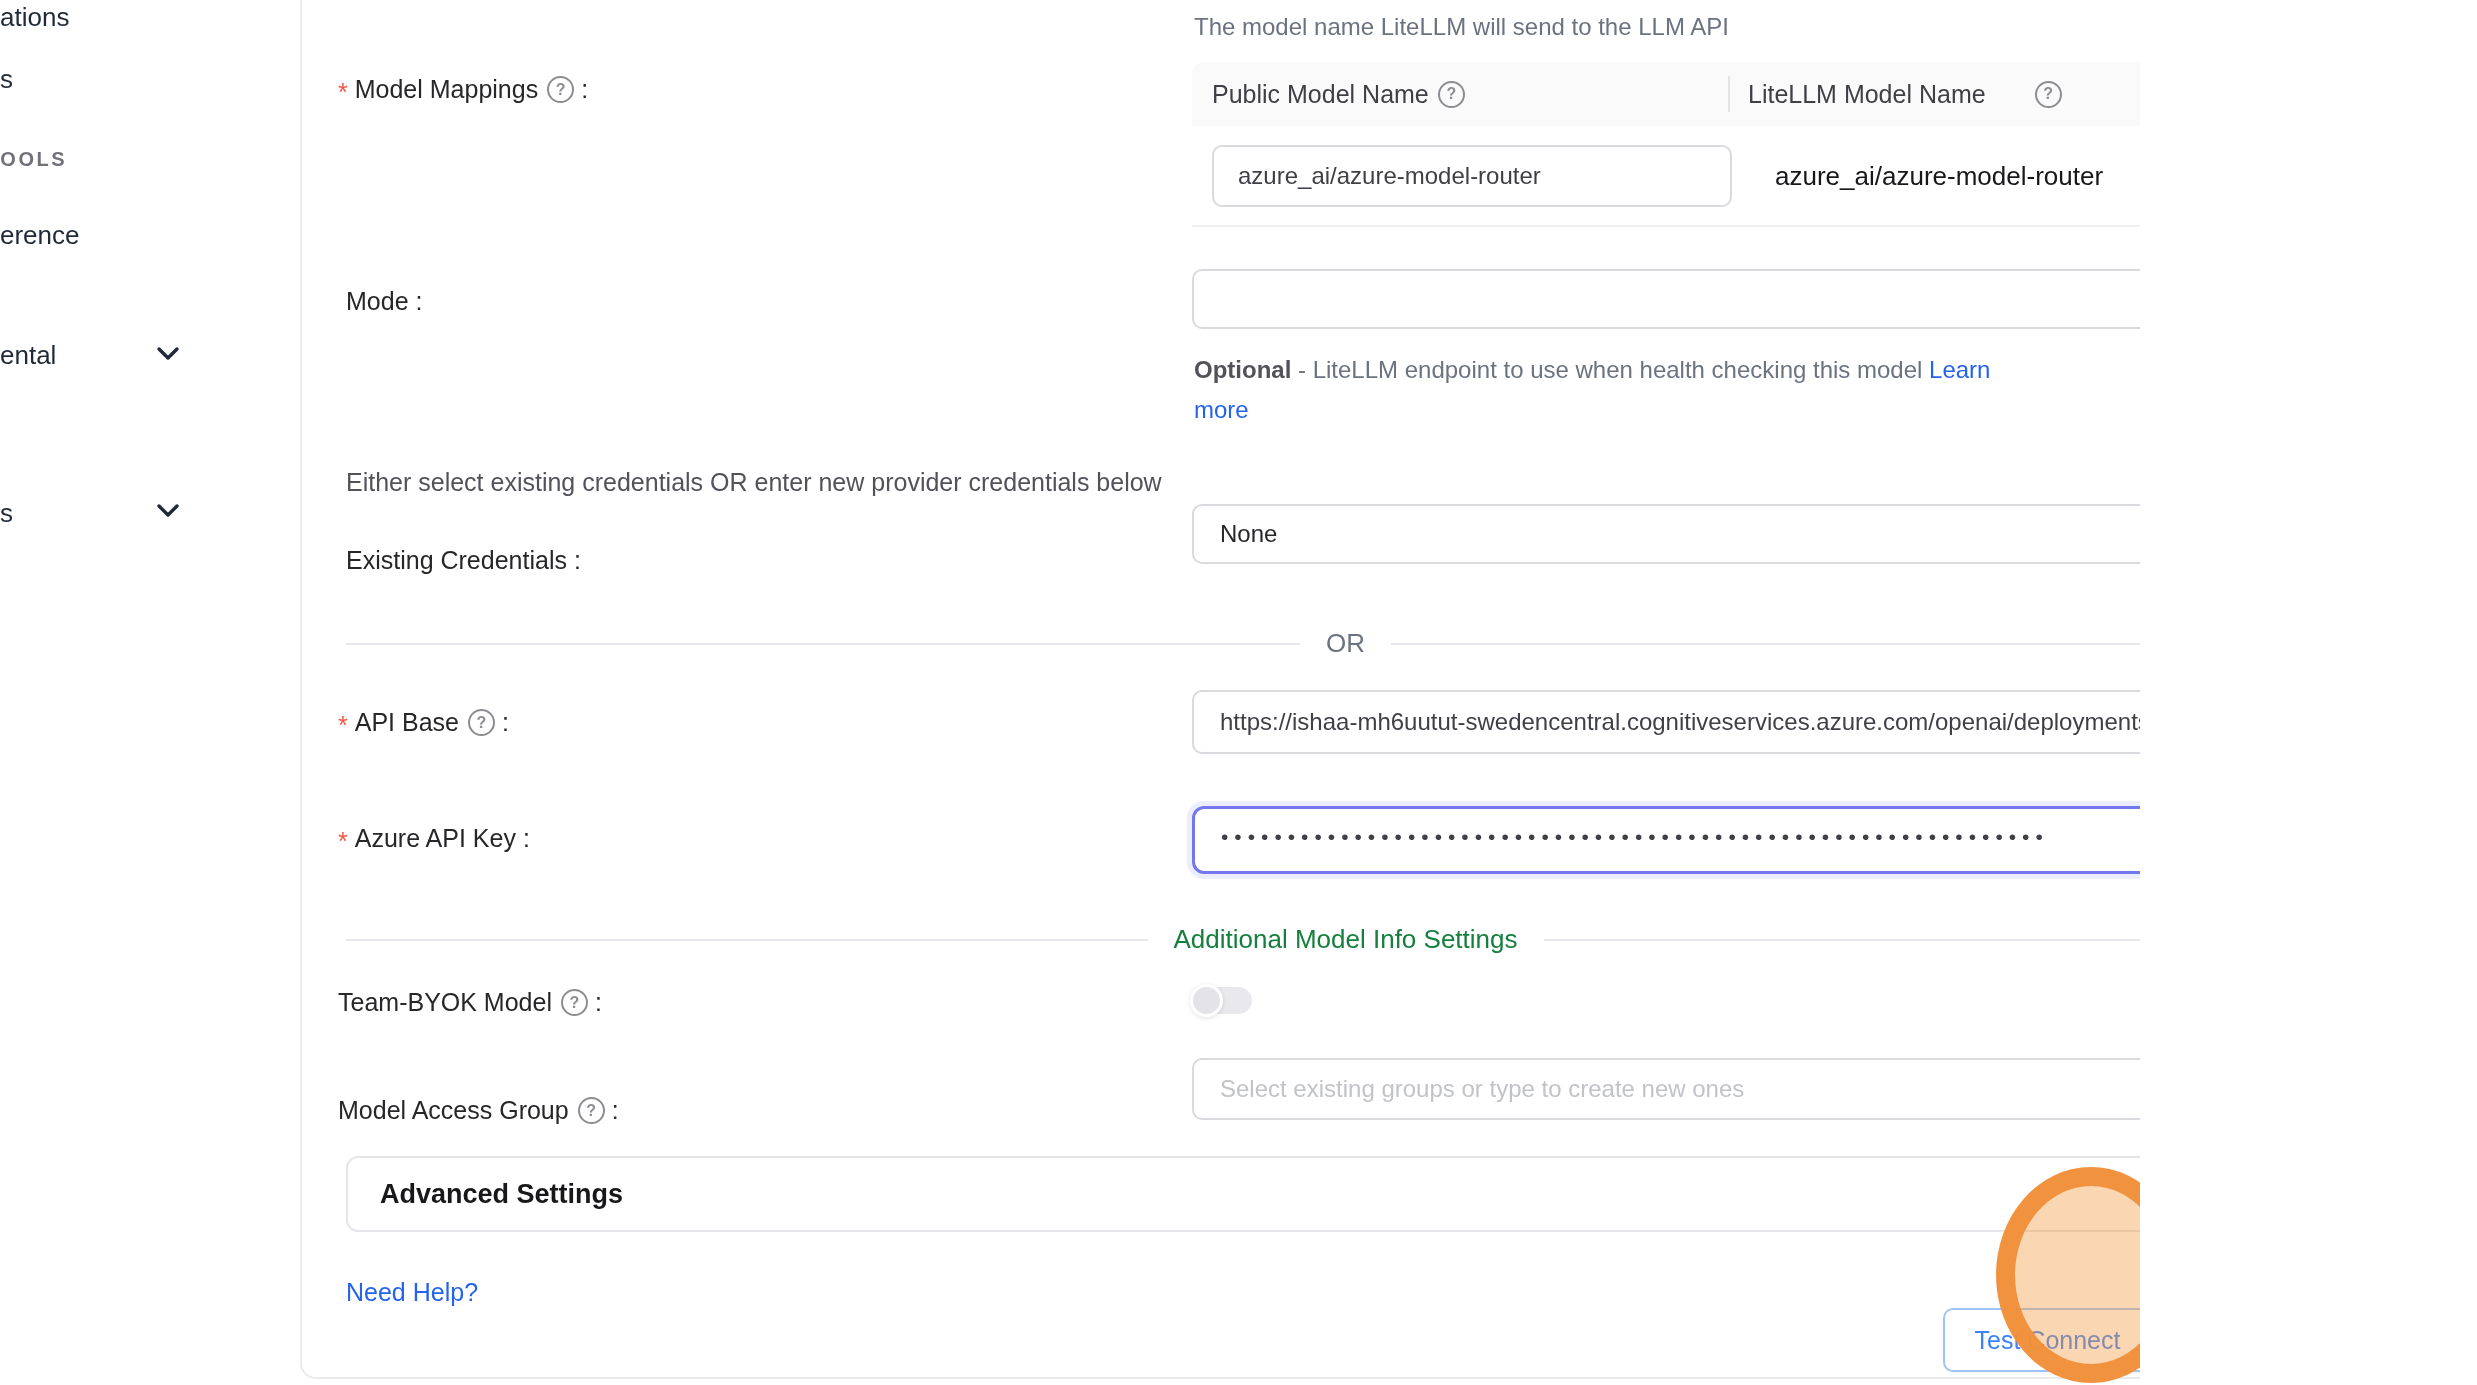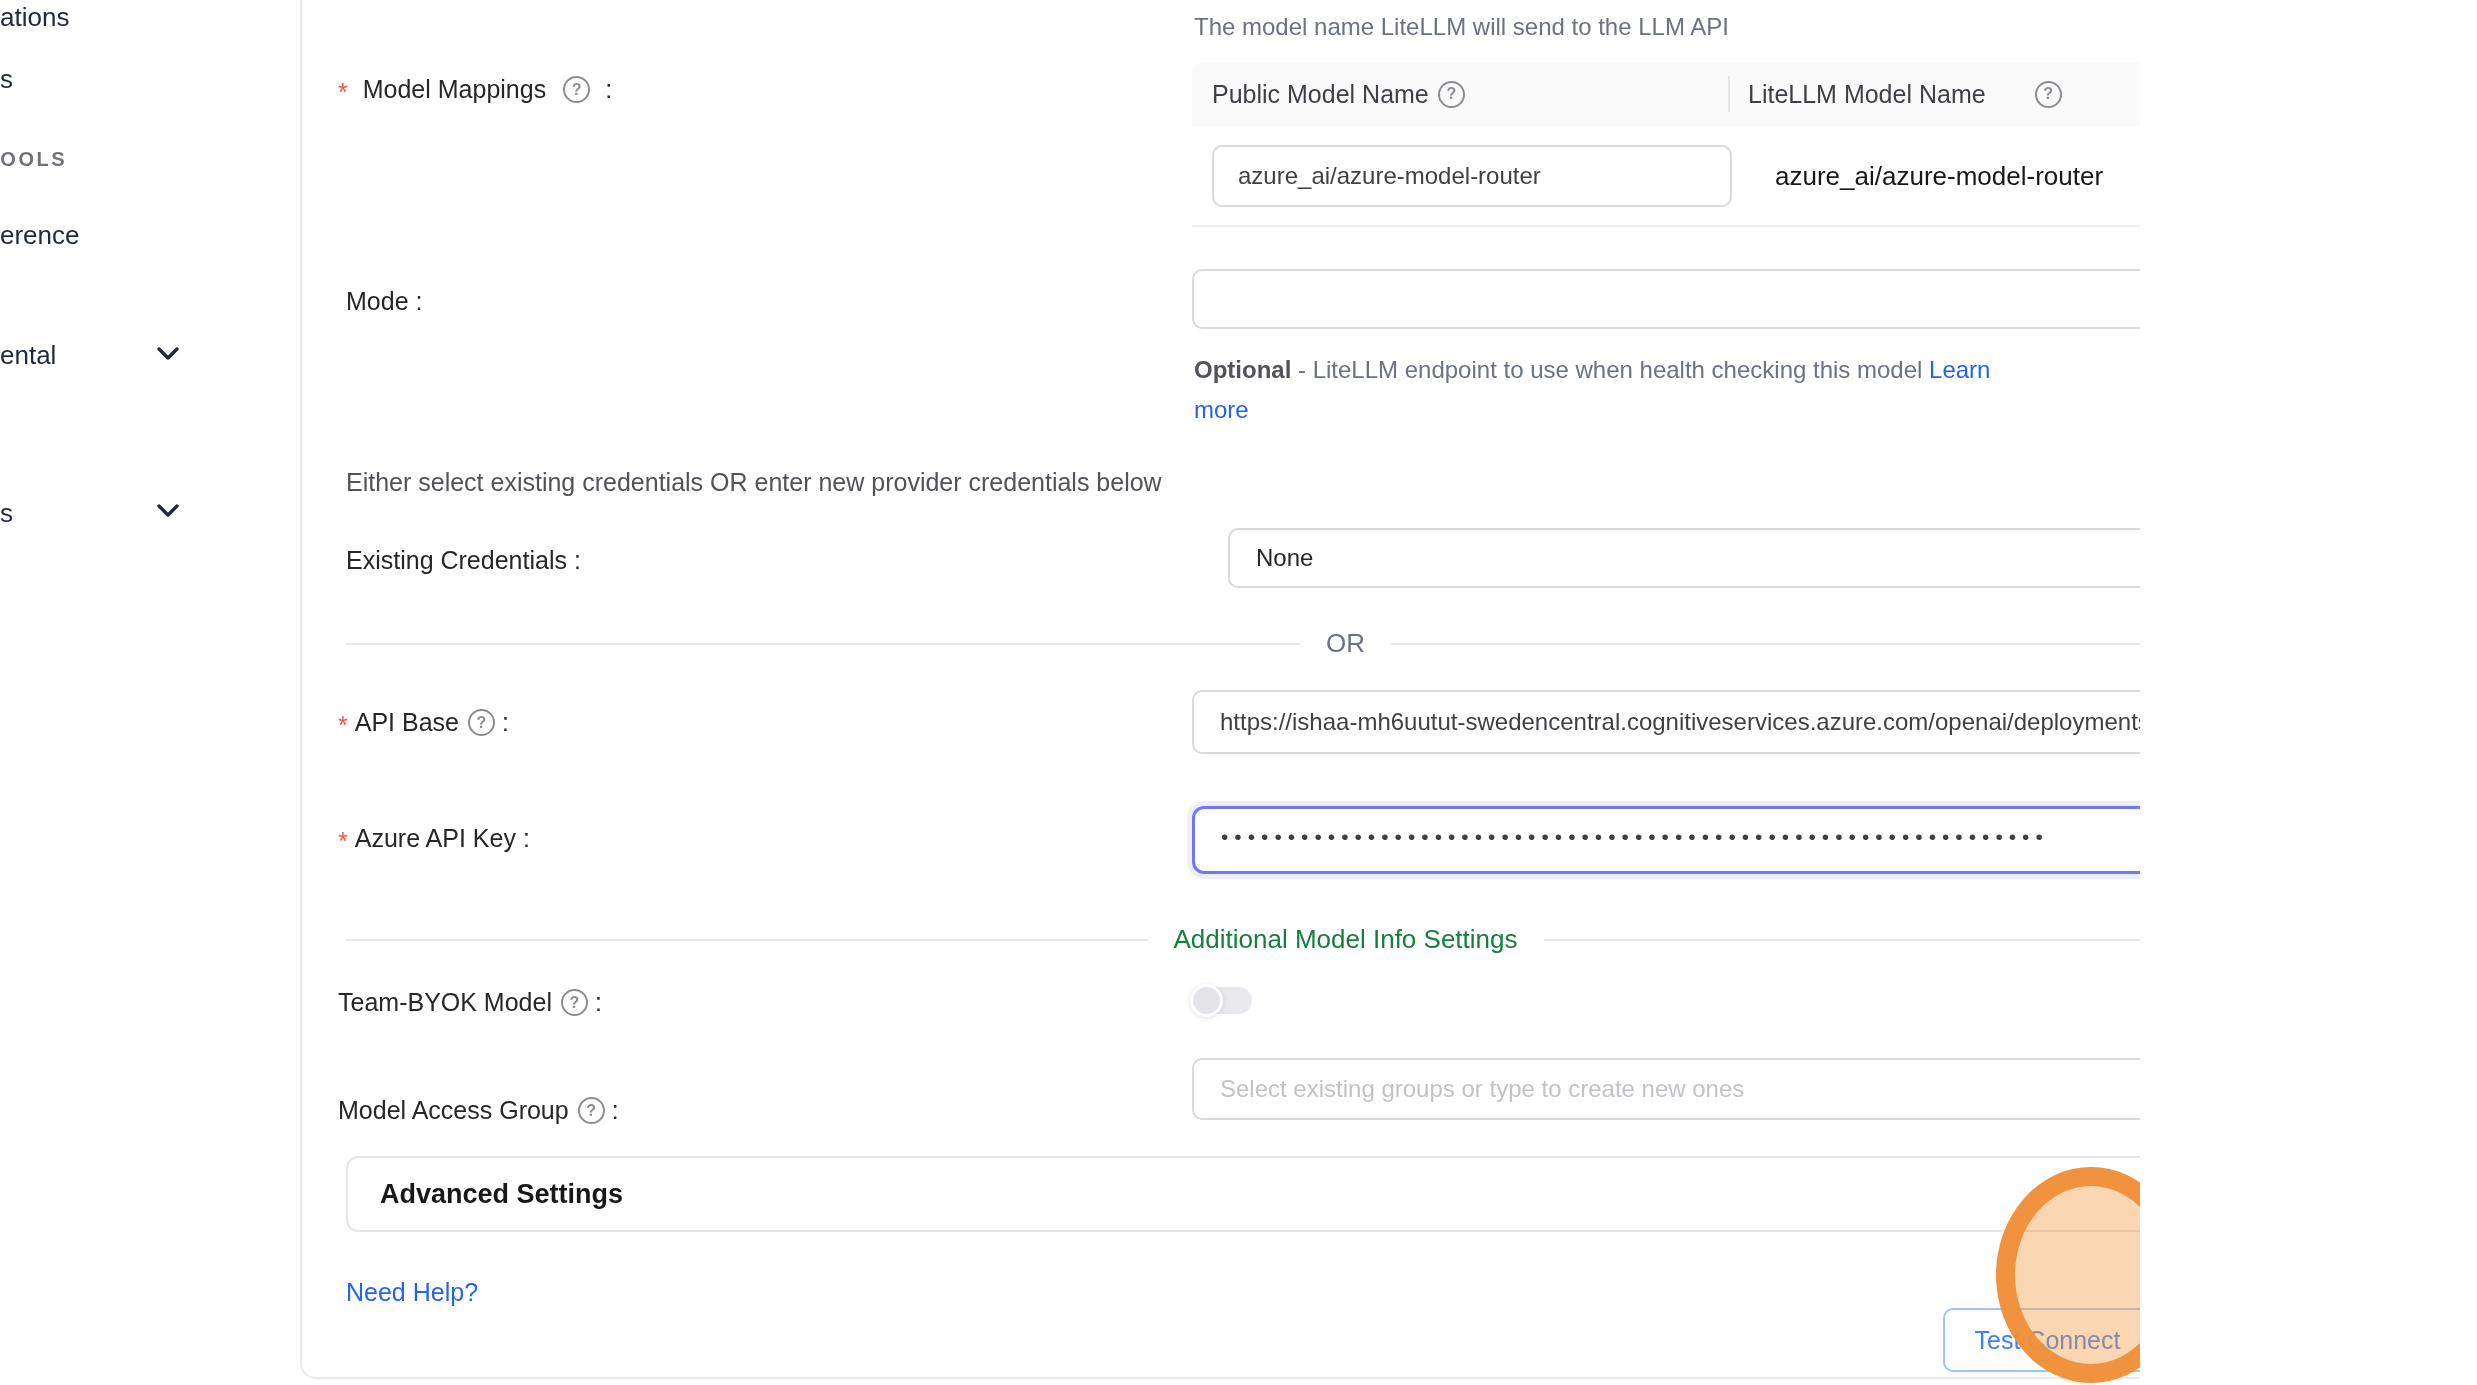--- a/index.html
+++ b/index.html
@@ -142,21 +142,21 @@
         <polyline points="3,3 12,12 21,3" fill="none" stroke="#1f2937" stroke-width="3.4" stroke-linecap="round" stroke-linejoin="round"></polyline>
       </svg>
     <div class="abs side-item" style="top:498px;">s</div>
     <svg class="abs side-chevron" style="top:503px;" viewBox="0 0 24 16">
         <polyline points="3,3 12,12 21,3" fill="none" stroke="#1f2937" stroke-width="3.4" stroke-linecap="round" stroke-linejoin="round"></polyline>
       </svg>
   </div>
 
   <div class="abs hint" style="left:1194px;top:13px;">The model name LiteLLM will send to the LLM API</div>
 
-  <div class="abs flabel" style="left:338px;top:75px;gap:8px;">
+  <div class="abs flabel" style="left:338px;top:75px;">
     <span class="req"></span>
     <span>Model Mappings</span>
     <span class="qicon"></span>
     <span class="colon"></span>
   </div>
 
   <div class="abs mm-table">
     <div class="mm-head">
       <div class="cell c1">
         <span>Public Model Name</span>
@@ -191,21 +191,21 @@
     <span>- LiteLLM endpoint to use when health checking this model</span>
     <span class="link">Learn more</span>
   </div>
 
   <div class="abs" style="left:346px;top:468px;font-size:25px;color:#52525b;">Either select existing credentials OR enter new provider credentials below</div>
 
   <div class="abs flabel" style="left:346px;top:546px;">
     <span>Existing Credentials</span>
     <span class="colon"></span>
   </div>
-  <div class="abs sel" style="left:1192px;top:528px;width:1153px;height:60px;margin-left:36px;">
+  <div class="abs sel" style="left:1192px;top:504px;width:1153px;height:60px;">
     <span>None</span>
     <span class="arrow">
       <svg width="24" height="15" viewBox="0 0 24 15">
           <polyline points="2,2 12,12 22,2" fill="none" stroke="#b9bcc4" stroke-width="2.6" stroke-linecap="round" stroke-linejoin="round"></polyline>
         </svg>
     </span>
   </div>
 
   <div class="abs tdivider" style="top:628px;">
     <div class="line"></div>

